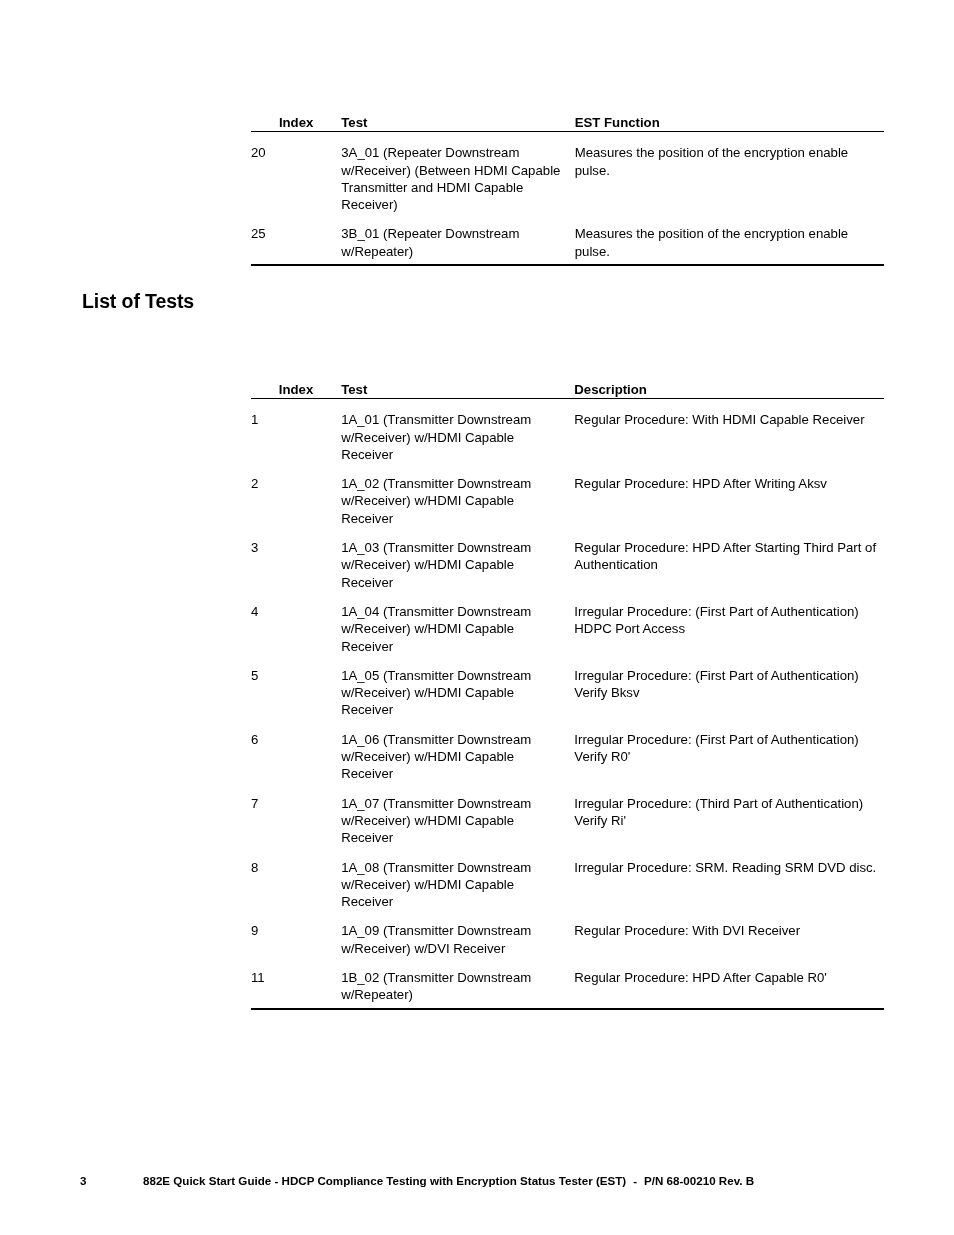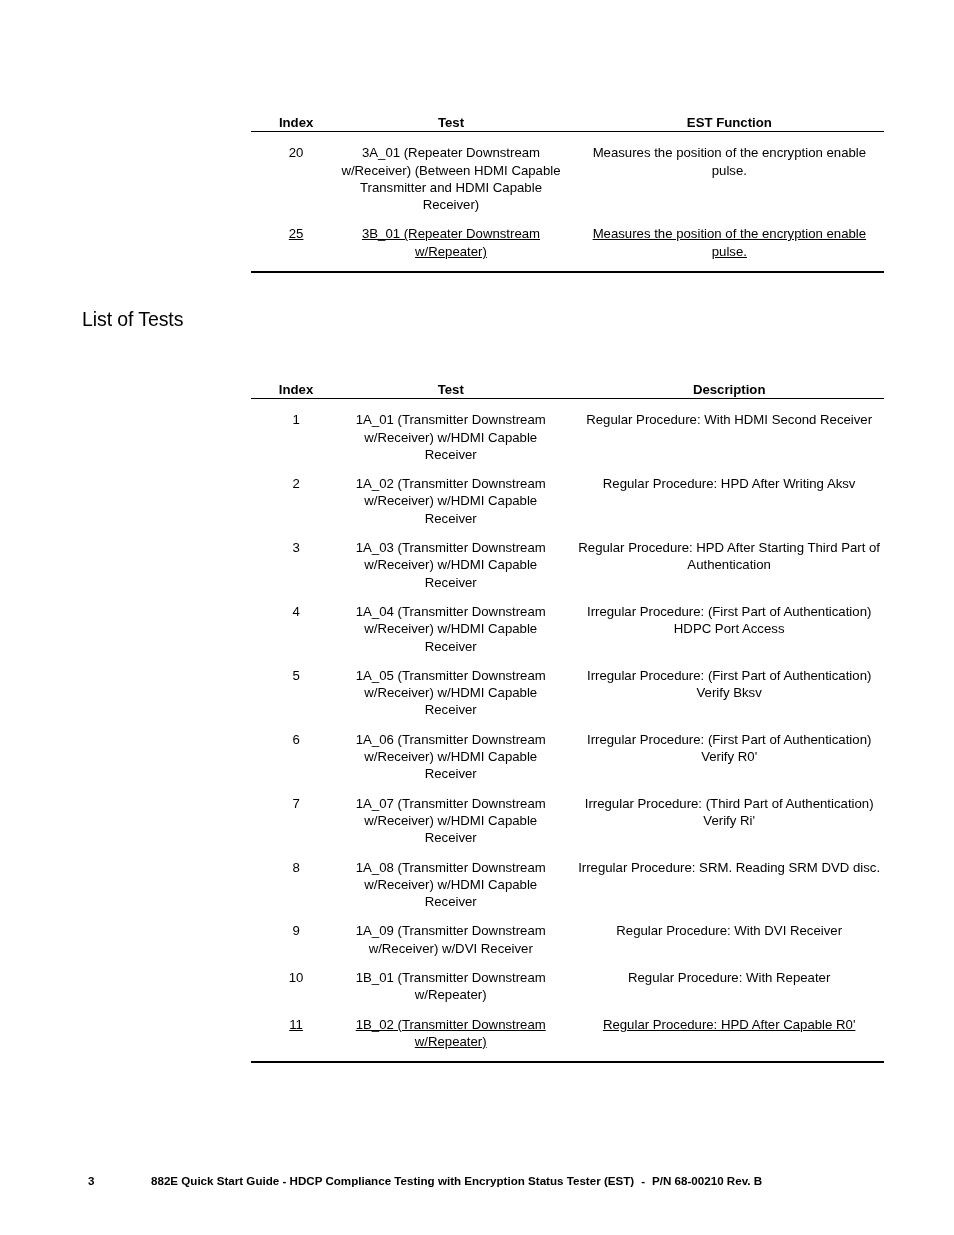--- a/index.html
+++ b/index.html
@@ -27,36 +27,35 @@
     position: absolute;
     left: 251px;
     width: 633px;
     border-collapse: collapse;
     font-size: 13.2px;
     line-height: 17.3px;
   }
   .doc-table th,
   .doc-table td {
     vertical-align: top;
-    text-align: center;
+    text-align: left;
     padding: 0;
   }
   .doc-table thead th {
     font-weight: bold;
     font-size: 13.2px;
   }
   .doc-table thead tr {
     border-bottom: 1.4px solid #000;
   }
   .doc-table tbody tr td {
     padding-top: 12px;
   }
   .doc-table tbody tr:last-child td {
-    padding-bottom: 11px;
-    text-decoration: underline;
+    padding-bottom: 4px;
   }
   .doc-table.with-bottom-rule tbody {
     border-bottom: 2.2px solid #000;
   }
 
   
   .col-index { width: 92px; }
   .col-test  { width: 224px; padding-right: 14px !important; }
   .col-desc  { width: 317px; margin-left: 28px; }
 
@@ -66,40 +65,40 @@
   }
   th.cell-index { text-align: center !important; }
 
   
   #table-est { top: 114px; }
   #table-tests { top: 381px; }
 
   .section-heading {
     position: absolute;
     left: 82px;
-    top: 308px;
+    top: 290px;
     font-size: 19.5px;
-    font-weight: normal;
+    font-weight: bold;
     letter-spacing: -0.1px;
     white-space: nowrap;
   }
 
   .intro-paragraph {
     position: absolute;
     left: 251px;
     top: 349px;
     width: 640px;
     font-size: 13.2px;
     line-height: 17.3px;
   }
 
   
   .footer {
     position: absolute;
-    left: 88px;
+    left: 80px;
     top: 1174px;
     width: 800px;
     font-size: 11.6px;
     font-weight: bold;
     white-space: nowrap;
   }
   .footer .page-number {
     display: inline-block;
     width: 63px;
   }
@@ -143,21 +142,21 @@
       <tr>
         <th class="col-index cell-index">Index</th>
         <th class="col-test">Test</th>
         <th class="col-desc">Description</th>
       </tr>
     </thead>
     <tbody>
       <tr>
         <td class="col-index cell-index">1</td>
         <td class="col-test">1A_01 (Transmitter Downstream w/Receiver) w/HDMI Capable Receiver</td>
-        <td class="col-desc">Regular Procedure: With HDMI Second Receiver</td>
+        <td class="col-desc">Regular Procedure: With HDMI Capable Receiver</td>
       </tr>
       <tr>
         <td class="col-index cell-index">2</td>
         <td class="col-test">1A_02 (Transmitter Downstream w/Receiver) w/HDMI Capable Receiver</td>
         <td class="col-desc">Regular Procedure: HPD After Writing Aksv</td>
       </tr>
       <tr>
         <td class="col-index cell-index">3</td>
         <td class="col-test">1A_03 (Transmitter Downstream w/Receiver) w/HDMI Capable Receiver</td>
         <td class="col-desc">Regular Procedure: HPD After Starting Third Part of Authentication</td>
@@ -186,25 +185,20 @@
         <td class="col-index cell-index">8</td>
         <td class="col-test">1A_08 (Transmitter Downstream w/Receiver) w/HDMI Capable Receiver</td>
         <td class="col-desc">Irregular Procedure: SRM. Reading SRM DVD disc.</td>
       </tr>
       <tr>
         <td class="col-index cell-index">9</td>
         <td class="col-test">1A_09 (Transmitter Downstream w/Receiver) w/DVI Receiver</td>
         <td class="col-desc">Regular Procedure: With DVI Receiver</td>
       </tr>
       <tr>
-        <td class="col-index cell-index">10</td>
-        <td class="col-test">1B_01 (Transmitter Downstream w/Repeater)</td>
-        <td class="col-desc">Regular Procedure: With Repeater</td>
-      </tr>
-      <tr>
         <td class="col-index cell-index">11</td>
         <td class="col-test">1B_02 (Transmitter Downstream w/Repeater)</td>
         <td class="col-desc">Regular Procedure: HPD After Capable R0'</td>
       </tr>
     </tbody>
   </table>
 
   <div class="footer">
     <span class="page-number">3</span><span>882E Quick Start Guide - HDCP Compliance Testing with Encryption Status Tester (EST)</span><span class="footer-sep">-</span><span>P/N 68-00210 Rev. B</span>
   </div>

